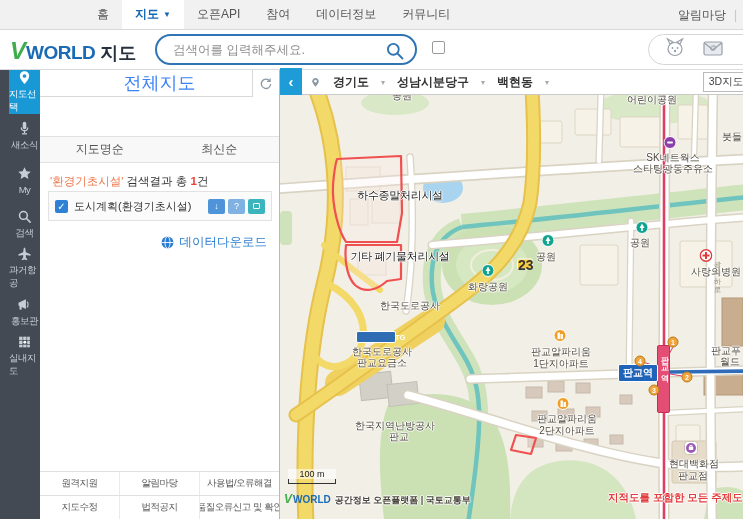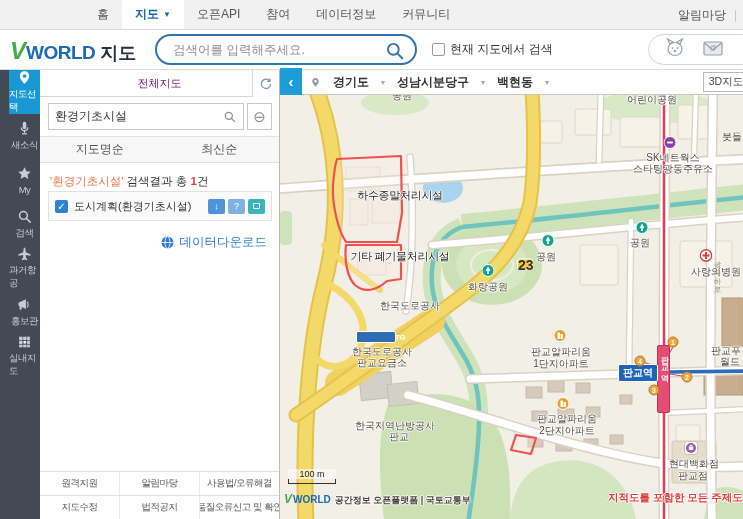--- a/index.html
+++ b/index.html
@@ -29,21 +29,21 @@
   #hdr-right{position:absolute;left:648px;top:4px;width:110px;height:31px;border:1px solid #d6d6d6;border-radius:16px;background:#fff;display:flex;align-items:center;gap:14px;padding-left:14px;}
 
   
   #sidebar{position:absolute;left:0;top:70px;width:40px;height:449px;background:#434a54;padding-left:9px;}
   .sb-item{height:44px;display:flex;flex-direction:column;align-items:center;justify-content:center;gap:2px;color:#c8cdd5;font-size:9.5px;cursor:pointer;letter-spacing:-.5px;}
   .sb-item.active{background:#1899d5;color:#fff;}
   .sb-item svg{width:17px;height:17px;}
 
   
   #panel{position:absolute;left:40px;top:70px;width:240px;height:449px;background:#fff;border-right:1px solid #b9b9b9;}
-  #panel-title-bar{position:relative;height:27px;border-bottom:1px solid #d8d8d8;display:flex;align-items:center;justify-content:center;font-size:11px;color:#701a75;}
+  #panel-title-bar{position:relative;height:27px;border-bottom:1px solid #d8d8d8;display:flex;align-items:center;justify-content:center;font-size:18px;color:#3b82f6;}
   #refresh-btn{position:absolute;right:0;top:0;width:27px;height:27px;border-left:1px solid #d8d8d8;display:flex;align-items:center;justify-content:center;cursor:pointer;background:#fff;}
   #panel-search{position:absolute;left:8px;top:33px;width:224px;height:27px;display:flex;}
   #ps-box{flex:1;border:1px solid #c8c8c8;display:flex;align-items:center;}
   #ps-box input{border:0;outline:0;flex:1;font-size:12px;color:#333;padding:0 6px;min-width:0;}
   .sq-btn{width:27px;height:100%;display:flex;align-items:center;justify-content:center;cursor:pointer;background:#fff;}
   #ps-clear{width:27px;height:27px;border:1px solid #c8c8c8;margin-left:3px;display:flex;align-items:center;justify-content:center;font-size:15px;color:#8a8f96;cursor:pointer;background:#fff;}
   #panel-tabs{position:absolute;left:0;top:66px;width:100%;height:27px;background:#f8f8f8;border-top:1px solid #e2e2e2;border-bottom:1px solid #e2e2e2;display:flex;}
   .tab{flex:1;display:flex;align-items:center;justify-content:center;font-size:12px;color:#555;cursor:pointer;}
   #result-line{position:absolute;left:10px;top:104px;font-size:11.5px;color:#333;}
   #result-line .kw{color:#f0764a;}
@@ -121,21 +121,20 @@
       <input type="text" placeholder="검색어를 입력해주세요." style="">
       <div id="hdr-mag">
         <svg viewBox="0 0 24 24">
             <circle cx="10" cy="10" r="6.5" fill="none" stroke="#2f74b5" stroke-width="2.2"></circle>
             <line x1="15" y1="15" x2="21" y2="21" stroke="#2f74b5" stroke-width="2.2" stroke-linecap="round"></line>
           </svg>
       </div>
     </div>
     <div id="map-search">
       <span class="cb"></span>
-      <span>현재 지도에서 검색</span>
     </div>
     <div id="hdr-right">
       <span>
         <svg width="24" height="24" viewBox="0 0 24 24">
             <g stroke="#9aa0a8" stroke-width="1.2" fill="#fff">
               <path d="M7 8 L4.5 3 L10 6 Z"></path>
               <path d="M17 8 L19.5 3 L14 6 Z"></path>
               <ellipse cx="12" cy="13" rx="7" ry="6.5"></ellipse>
             </g>
             <circle cx="9.5" cy="12" r="0.9" fill="#9aa0a8"></circle>
@@ -217,32 +216,20 @@
 
   <div id="panel">
     <div id="panel-title-bar">
       <span>전체지도</span>
       <div id="refresh-btn">
         <svg width="14" height="14" viewBox="0 0 24 24">
             <path d="M18.5 7A8 8 0 1 0 20 12" fill="none" stroke="#8a97a5" stroke-width="2.2"></path>
             <path d="M19 2.5v5h-5" fill="none" stroke="#8a97a5" stroke-width="2.2"></path>
           </svg>
       </div>
-    </div>
-    <div id="panel-search">
-      <div id="ps-box">
-        <input type="text" value="환경기초시설" style="">
-        <div class="sq-btn">
-          <svg width="14" height="14" viewBox="0 0 24 24">
-              <circle cx="10" cy="10" r="6" fill="none" stroke="#8a8f96" stroke-width="2.2"></circle>
-              <line x1="14.5" y1="14.5" x2="20" y2="20" stroke="#8a8f96" stroke-width="2.2" stroke-linecap="round"></line>
-            </svg>
-        </div>
-      </div>
-      <div id="ps-clear">⊖</div>
     </div>
     <div id="panel-tabs">
       <div class="tab">지도명순</div>
       <div class="tab">최신순</div>
     </div>
     <div id="result-line">
       <span class="kw">'환경기초시설'</span><span> 검색결과 총 </span><span class="cnt">1</span><span>건</span>
     </div>
     <div id="layer-card">
       <span class="cb">✓</span>

